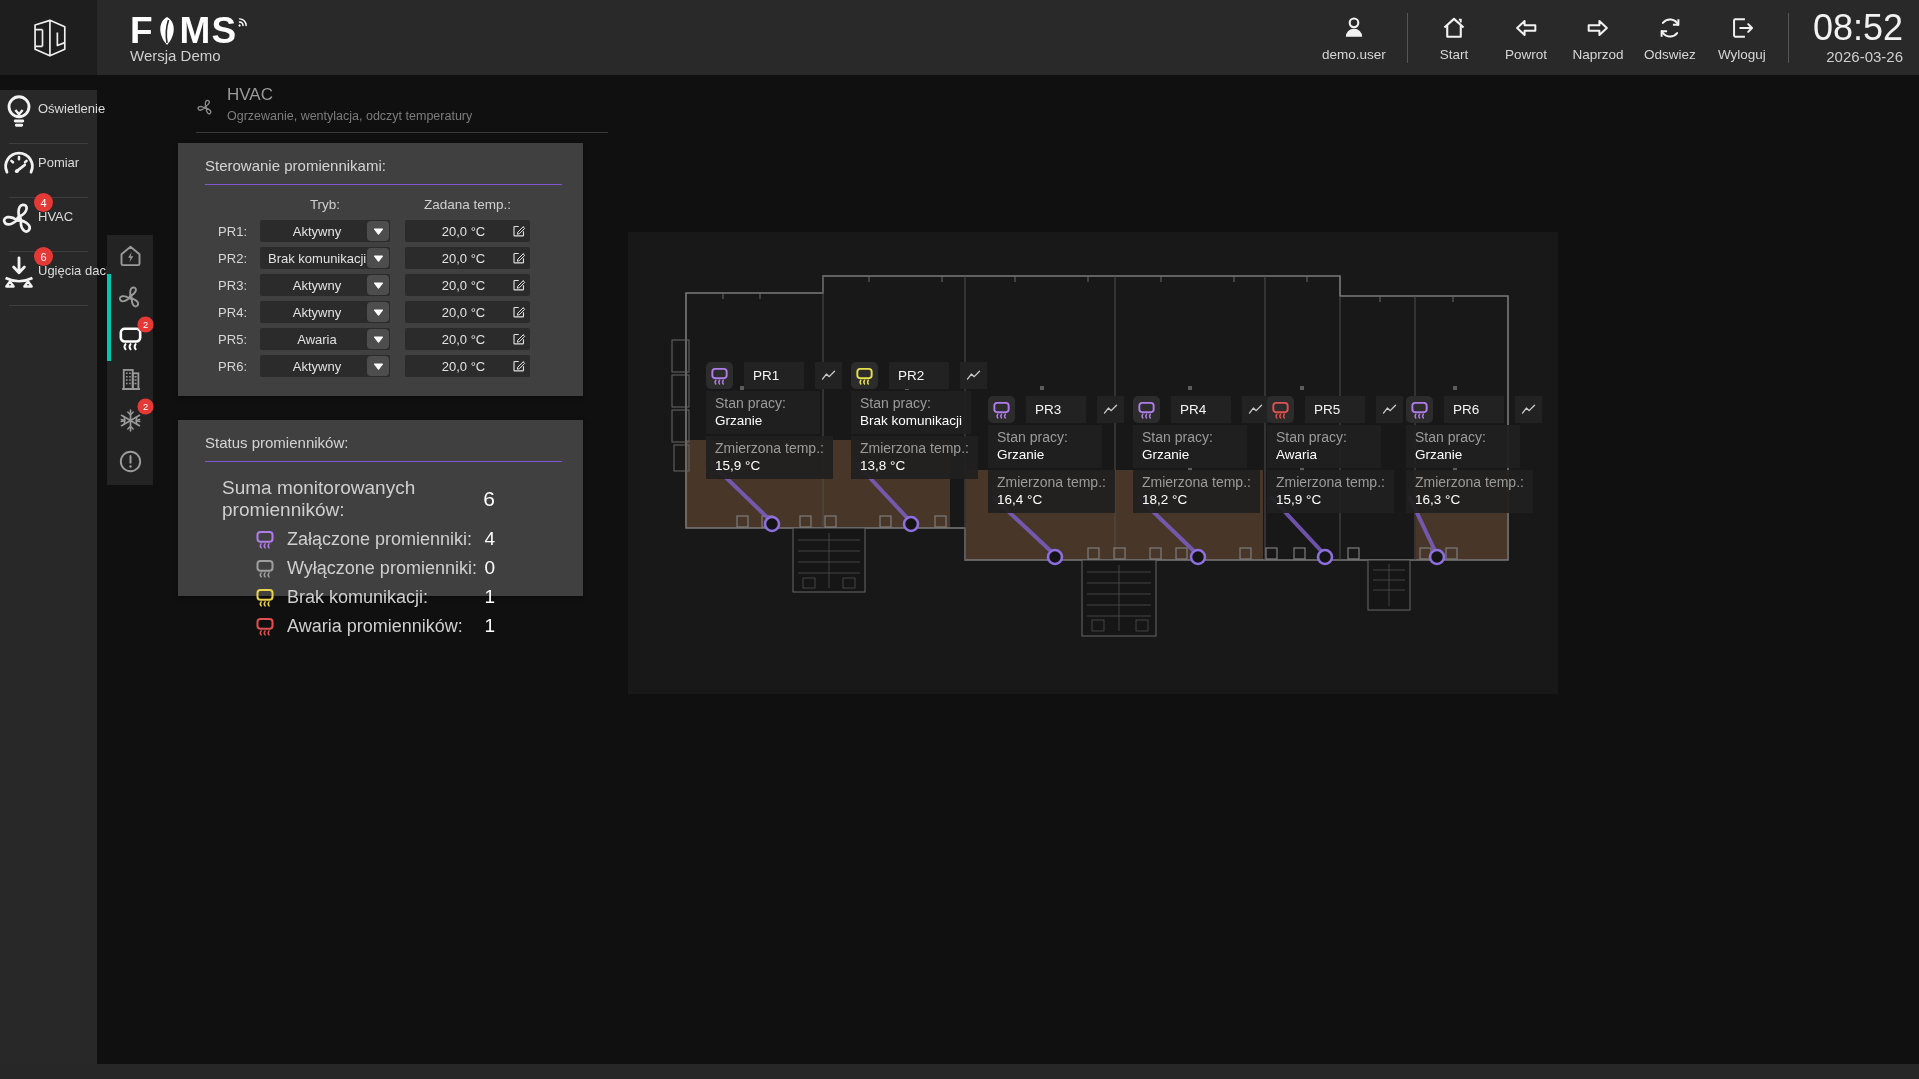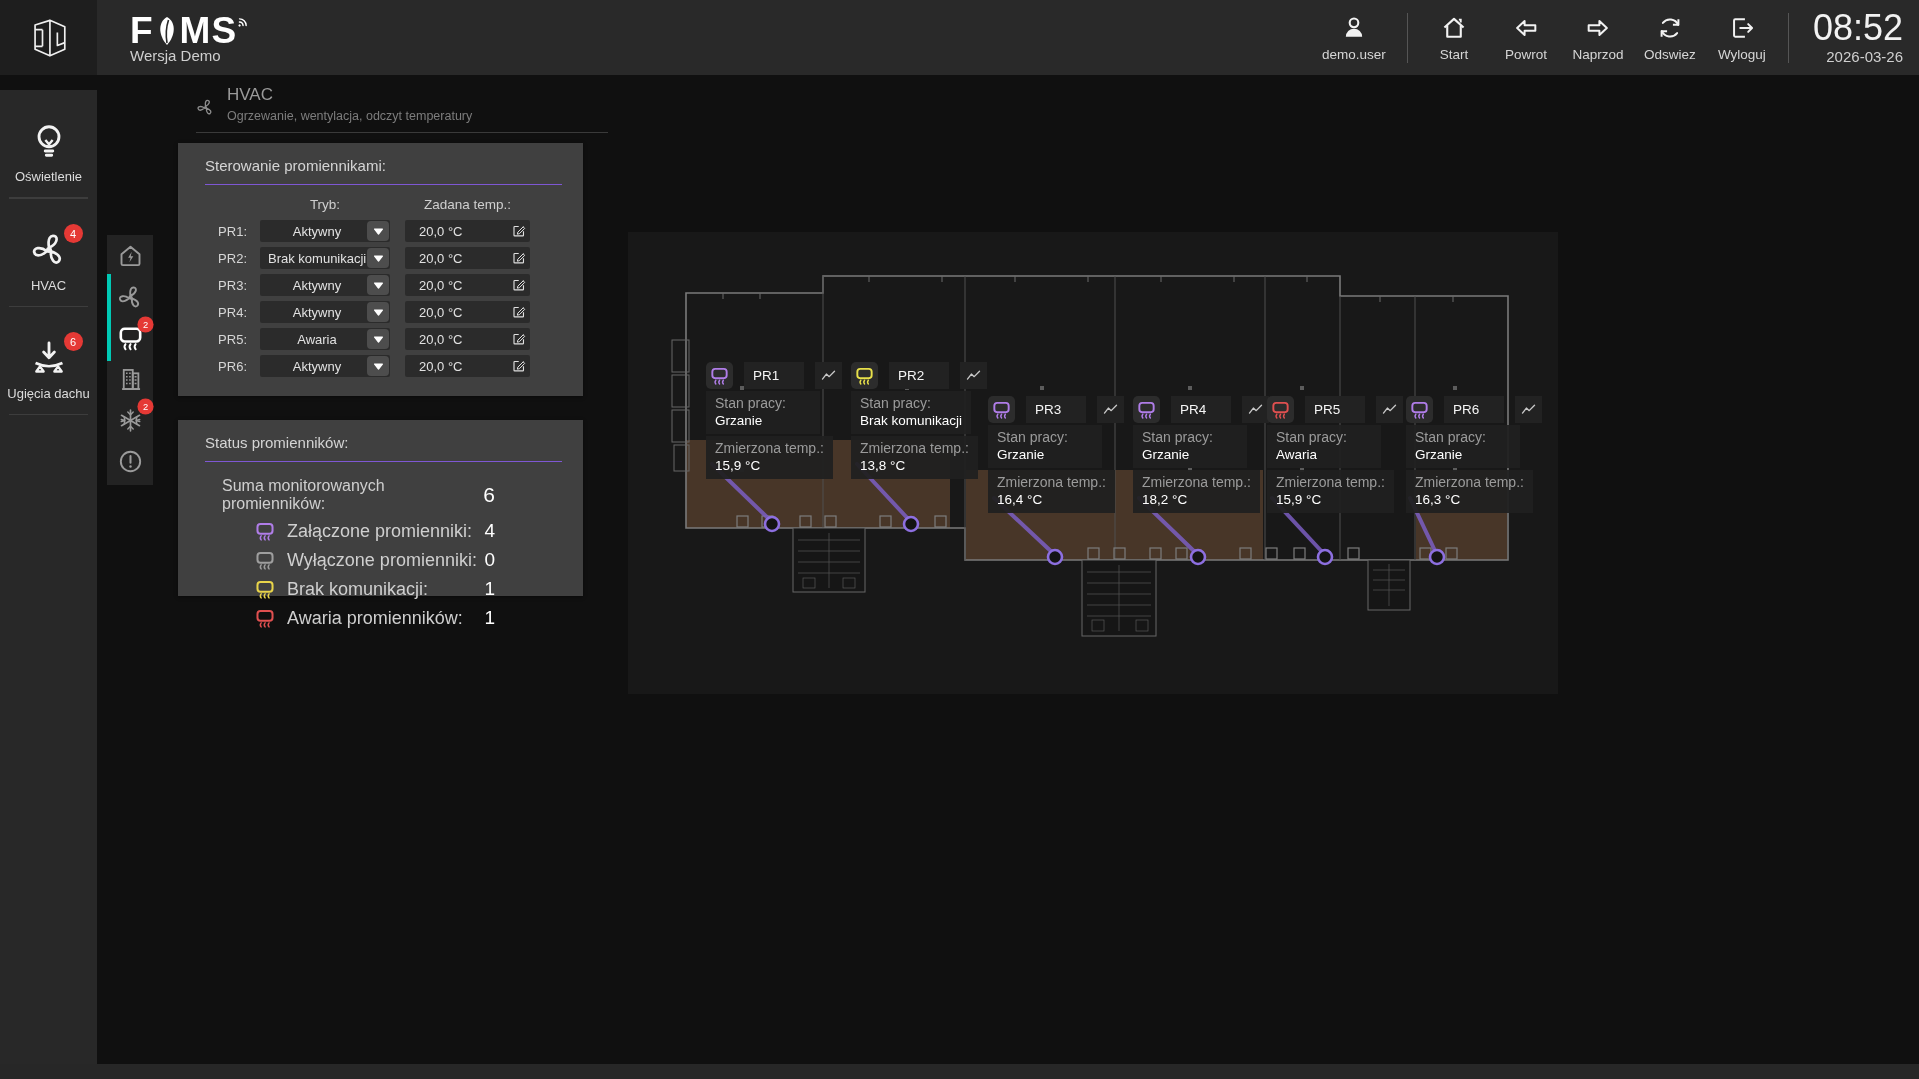--- a/index.html
+++ b/index.html
@@ -16,21 +16,21 @@
   .tb-right{margin-left:auto;display:flex;align-items:center;height:75px;}
   .tb-item{width:72px;display:flex;flex-direction:column;align-items:center;gap:5px;cursor:pointer;}
   .tb-item .ico{color:#f2f2f2;}
   .tb-item .lbl{font-size:13.5px;color:#d6d6d6;}
   .tb-div{width:1px;height:50px;background:#555;margin:0 10px;}
   .tb-clock{text-align:right;padding:0 16px 0 14px;}
   .tb-time{font-size:36px;color:#f2f2f2;line-height:36px;}
   .tb-date{font-size:15px;color:#cfcfcf;margin-top:2px;}
   
   .sidebar{position:absolute;left:0;top:90px;width:97px;bottom:15px;background:#282828;z-index:20;}
-  .sb-item{position:relative;display:flex;flex-direction:column;align-items:center;padding:32px 0 13px;cursor:pointer;}
+  .sb-item{position:relative;display:flex;padding:2px 0 13px;cursor:pointer;}
   .sb-item .iconwrap{position:relative;color:#f2f2f2;}
   .sb-item .lbl{font-size:13px;color:#dcdcdc;margin-top:9px;white-space:nowrap;}
   .sb-sep{height:1px;background:#3d3d3d;margin:0 9px;}
   .badge{position:absolute;top:-7px;right:-15px;min-width:19px;height:19px;border-radius:10px;
          background:#e53935;color:#fff;font-size:11px;display:flex;align-items:center;justify-content:center;padding:0 3px;box-sizing:border-box;}
   
   .rail{position:absolute;left:107px;top:235px;width:46px;height:250px;background:#232323;z-index:21;}
   .rail-item{position:relative;height:40px;display:flex;align-items:center;justify-content:center;cursor:pointer;color:#9a9a9a;margin-top:1px;}
   .rail-item.active{color:#ffffff;}
   .rail-item .badge{top:-3px;right:-2px;transform:scale(.85);}
@@ -48,24 +48,24 @@
   .panel-rule{height:1px;margin:10px 21px 0 27px;}
   #panel-control{left:178px;top:143px;width:405px;height:253px;}
   #panel-status{left:178px;top:420px;width:405px;height:176px;}
   .ctl-table{display:grid;grid-template-columns:60px 130px 15px 125px;margin:12px 0 0 22px;row-gap:5px;align-items:center;}
   .ctl-h{font-size:13.5px;color:#cfcfcf;text-align:center;padding-bottom:3px;}
   .ctl-id{font-size:13px;color:#d6d6d6;text-align:right;padding-right:13px;}
   .dd{height:22px;background:#2b2b2b;border-radius:2px;display:flex;align-items:center;cursor:pointer;}
   .dd-text{flex:1;text-align:center;font-size:13px;color:#e2e2e2;padding-left:8px;white-space:nowrap;}
   .dd-btn{width:22px;height:20px;margin:1px;background:#4d4d4d;border-radius:4px;display:flex;align-items:center;justify-content:center;color:#fff;flex:0 0 auto;}
   .tf{height:22px;background:#2b2b2b;border-radius:2px;display:flex;align-items:center;cursor:text;}
-  .tf-text{flex:1;text-align:left;font-size:13px;color:#e2e2e2;padding-left:14px;}
+  .tf-text{flex:1;text-align:center;font-size:13px;color:#e2e2e2;padding-left:14px;}
   .tf-edit{width:22px;color:#e0e0e0;display:flex;align-items:center;justify-content:center;flex:0 0 auto;cursor:pointer;}
   .st-total{display:flex;align-items:center;margin:15px 88px 0 44px;}
-  .st-total .lbl{font-size:16px;color:#cfcfcf;}
+  .st-total .lbl{font-size:19px;color:#cfcfcf;}
   .st-total .val{margin-left:auto;font-size:21px;color:#fff;}
   .st-row{display:flex;align-items:center;margin:7px 88px 0 76px;}
   .st-row .ico{flex:0 0 auto;display:flex;}
   .st-row .lbl{font-size:18px;color:#cfcfcf;margin-left:11px;}
   .st-row .val{margin-left:auto;font-size:19px;color:#fff;}
   
   .plan-svg{position:absolute;left:0;top:0;z-index:1;}
   .hcard{position:absolute;width:136px;z-index:10;}
   .hcard-head{display:flex;gap:11px;height:27px;}
   .hcard-ico{width:27px;height:27px;background:#2c2c2c;border-radius:5px;display:flex;align-items:center;justify-content:center;flex:0 0 auto;}
@@ -266,20 +266,26 @@
 </div>
 
 <div class="sidebar">
   <div class="sb-item">
     <span class="iconwrap"><span><svg width="38" height="38">
             <use href="#i-lightbulb"></use>
           </svg></span></span>
     <span class="lbl">Oświetlenie</span>
   </div>
   <div class="sb-sep"></div>
+  <div class="sb-item">
+    <span class="iconwrap"><span><svg width="38" height="38">
+            <use href="#i-gauge"></use>
+          </svg></span></span>
+    <span class="lbl">Pomiar</span>
+  </div>
   <div class="sb-sep"></div>
   <div class="sb-item">
     <span class="iconwrap">
       <span><svg width="38" height="38">
             <use href="#i-fan"></use>
           </svg></span>
       <span class="badge">4</span>
     </span>
     <span class="lbl">HVAC</span>
   </div>

